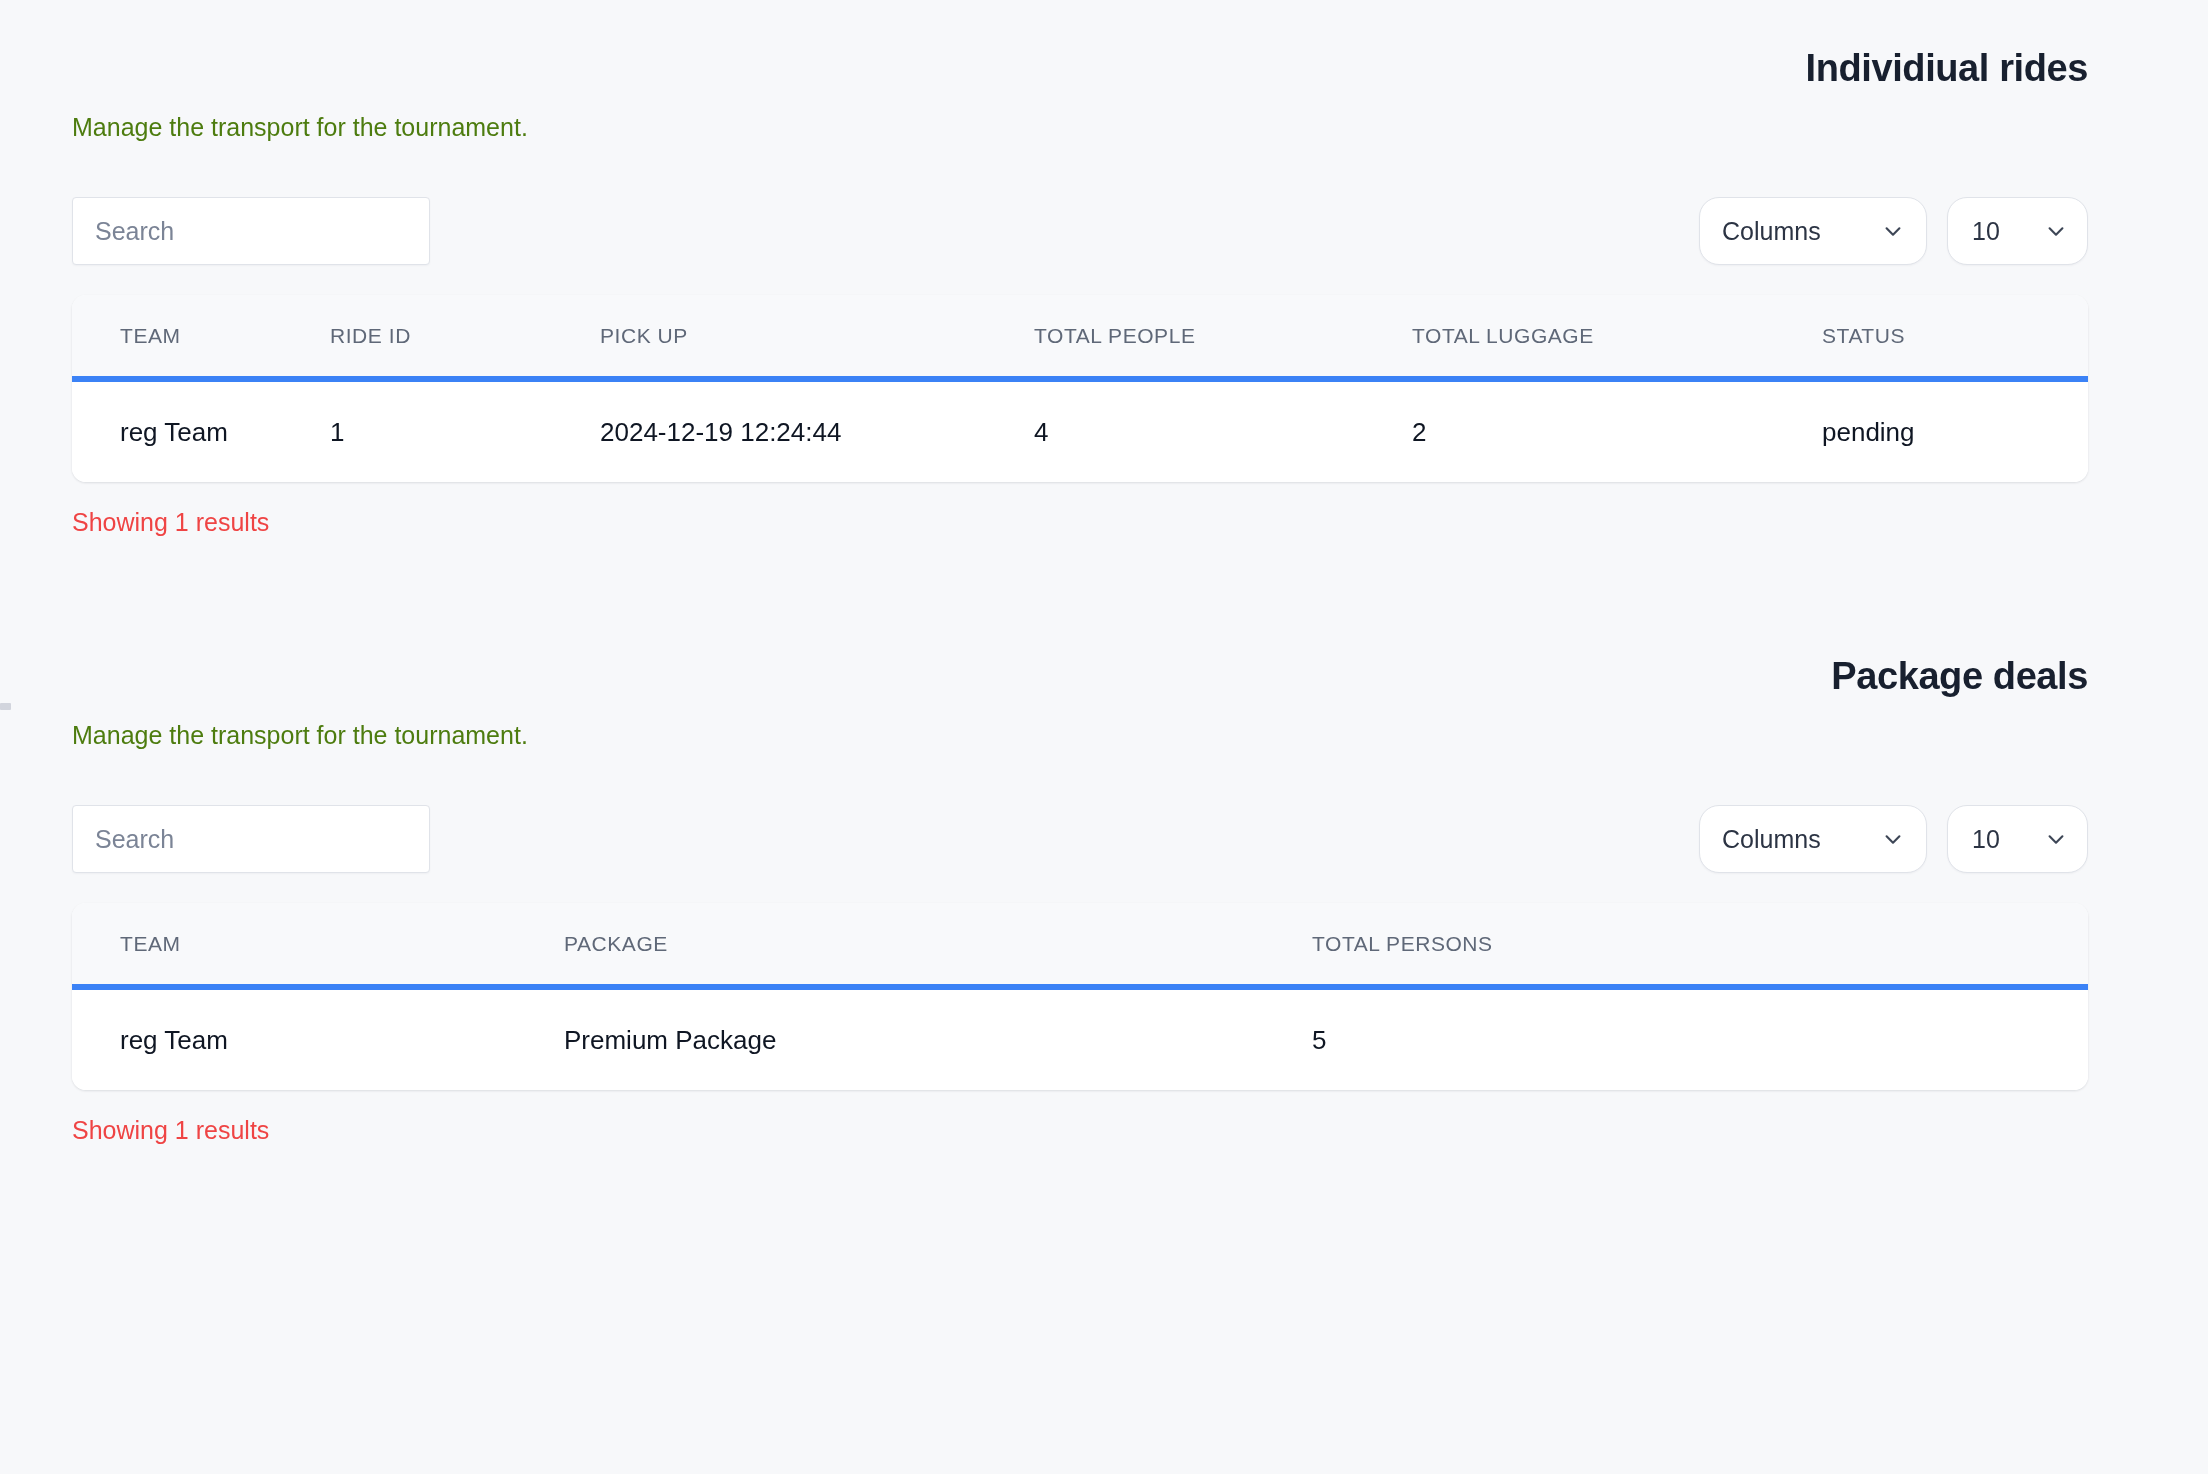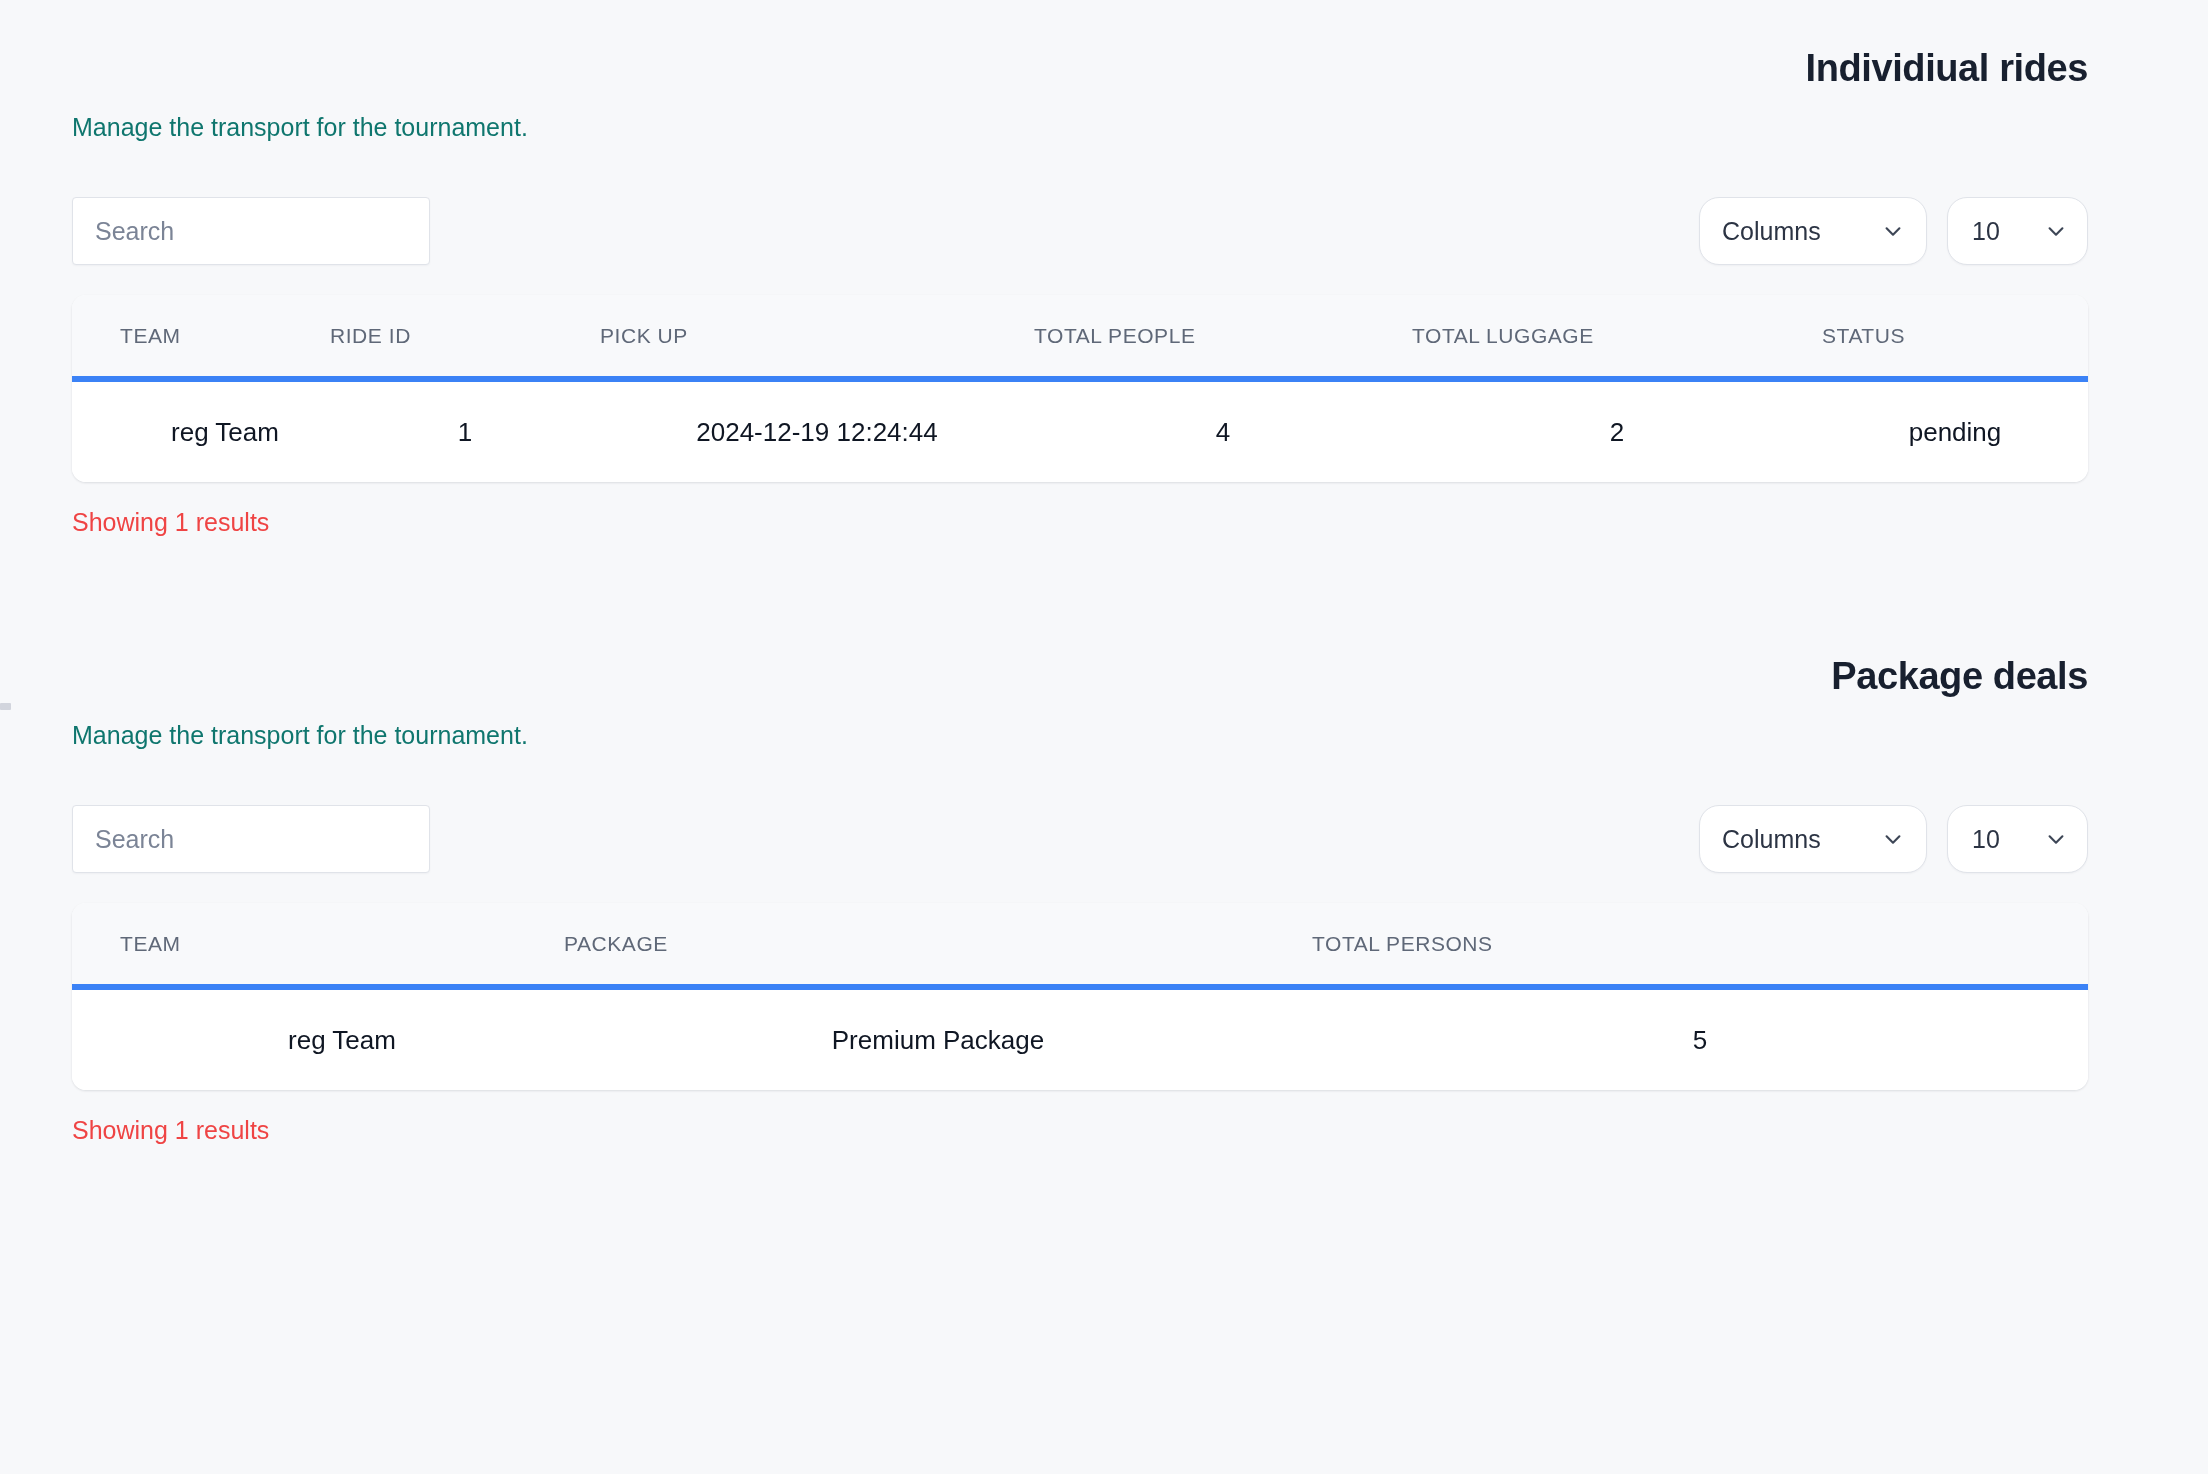--- a/index.html
+++ b/index.html
@@ -44,21 +44,21 @@
     font-size: 38px;
     font-weight: 700;
     color: #18202f;
     letter-spacing: -0.4px;
     margin: 0;
     line-height: 1.18;
     text-align: right;
   }
   .section-subtitle {
     font-size: 25px;
-    color: #0f766e;
+    color: #4d7c0f;
     margin: 21px 0 0 0;
     line-height: 1.25;
     font-weight: 400;
   }
 
   .toolbar {
     margin-top: 54px;
     height: 68px;
     display: flex;
     align-items: center;
@@ -134,21 +134,21 @@
     font-size: 21px;
     font-weight: 400;
     letter-spacing: 0.55px;
     color: #5f6878;
     padding: 26px 0 26px 0;
     height: 84px;
     vertical-align: middle;
   }
   .data-table tbody td {
     background: #ffffff;
-    text-align: center;
+    text-align: left;
     font-size: 26px;
     color: #0f1623;
     padding: 0;
     height: 103px;
     vertical-align: middle;
   }
 
   
   .t1 col.c-team     { width: 258px; }
   .t1 col.c-rideid   { width: 270px; }

